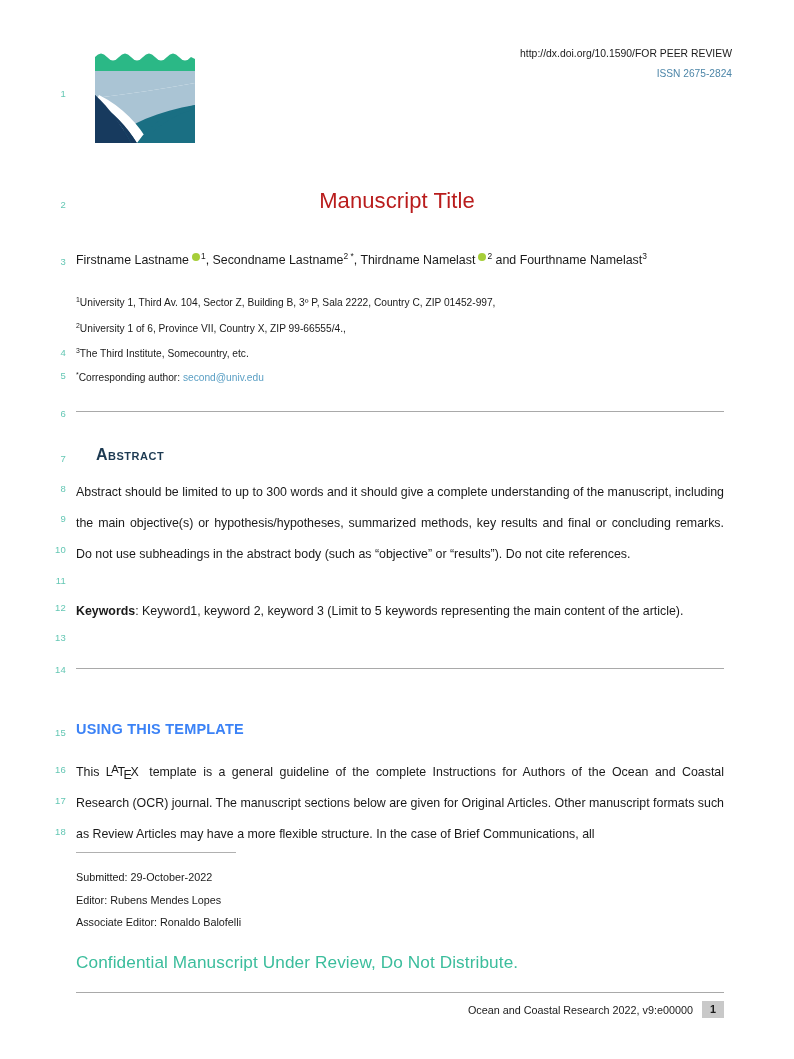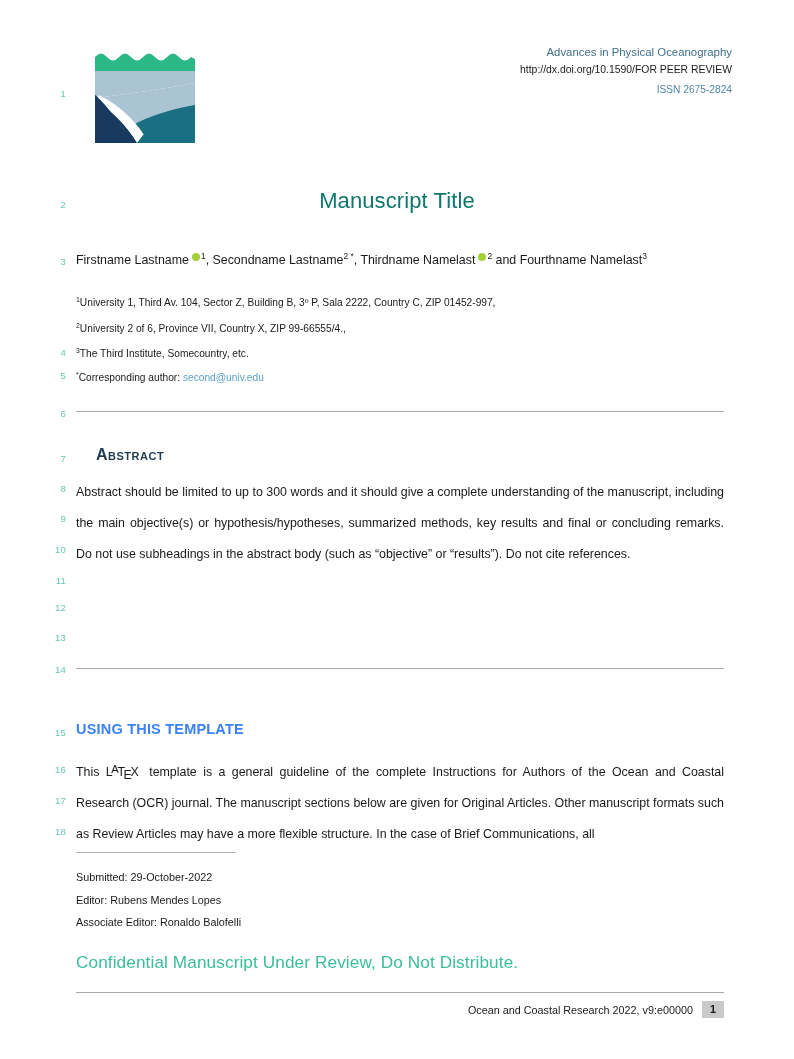--- a/index.html
+++ b/index.html
@@ -98,21 +98,21 @@
   }
 
   
   .doc-title {
     position: absolute;
     top: 188px;
     left: 0;
     width: 794px;
     text-align: center;
     font-size: 22px;
-    color: #0f766e;
+    color: #b91c1c;
     letter-spacing: .1px;
   }
 
   
   .authors {
     position: absolute;
     top: 252px;
     left: 76px;
     width: 650px;
     font-size: 12.4px;
@@ -317,45 +317,45 @@
 
         <path d="M48 98 C60 80 78 68 102 62 L102 98 Z" fill="#1a6f83"></path>
         <path d="M44 98 C58 78 78 66 102 60 L102 64 C80 70 62 82 50 98 Z" fill="#1a6f83"></path>
 
         <path d="M2 50 C16 62 28 80 36 98 L2 98 Z" fill="#173a5e"></path>
       </svg>
     </div>
 
 
     <div class="hdr-right">
-      <div class="hdr-sub">Advances in Physical Oceanography</div>
       <div class="hdr-doi">http://dx.doi.org/10.1590/FOR PEER REVIEW</div>
       <div class="hdr-issn">ISSN 2675-2824</div>
     </div>
   </div>
 
   <div class="doc-title">Manuscript Title</div>
 
   <div class="authors">
     <span>Firstname Lastname</span><span class="orcid"></span><sup>1</sup><span>, </span><span>Secondname Lastname</span><sup>2 *</sup><span>, </span><span>Thirdname Namelast</span><span class="orcid"></span><sup>2</sup><span> and </span><span>Fourthname Namelast</span><sup>3</sup>
   </div>
 
   <div class="affils">
     <div class="affil"><sup>1</sup><span>University 1, Third Av. 104, Sector Z, Building B, 3º P, Sala 2222, Country C, ZIP 01452-997,</span></div>
-    <div class="affil"><sup>2</sup><span>University 2 of 6, Province VII, Country X, ZIP 99-66555/4.,</span></div>
+    <div class="affil"><sup>2</sup><span>University 1 of 6, Province VII, Country X, ZIP 99-66555/4.,</span></div>
     <div class="affil"><sup>3</sup><span>The Third Institute, Somecountry, etc.</span></div>
     <div class="affil"><sup>*</sup><span>Corresponding author: </span><a class="email" href="#">second@univ.edu</a></div>
   </div>
 
   <div class="hrule" style="top:411px"></div>
   <div class="hrule" style="top:668px"></div>
 
   <div class="h-abstract">Abstract</div>
   <div class="para abstract">Abstract should be limited to up to 300 words and it should give a complete understanding of the manuscript, including the main objective(s) or hypothesis/hypotheses, summarized methods, key results and final or concluding remarks. Do not use subheadings in the abstract body (such as “objective” or “results”). Do not cite references.</div>
 
+  <div class="para keywords"><b>Keywords</b><span>: Keyword1, keyword 2, keyword 3 (Limit to 5 keywords representing the main content of the article).</span></div>
 
   <div class="h-section">USING THIS TEMPLATE</div>
   <div class="para usingbody"><span>This </span><span class="latex"><span>L</span><span class="a">A</span><span class="t">T</span><span class="e">E</span><span class="x">X</span></span><span> template is a general guideline of the complete Instructions for Authors of the Ocean and Coastal Research (OCR) journal. The manuscript sections below are given for Original Articles. Other manuscript formats such as Review Articles may have a more flexible structure. In the case of Brief Communications, all</span></div>
 
   <div class="foot-rule"></div>
   <div class="foot-lines">
     <div class="foot-line">Submitted: 29-October-2022</div>
     <div class="foot-line">Editor: Rubens Mendes Lopes</div>
     <div class="foot-line">Associate Editor: Ronaldo Balofelli</div>
   </div>

